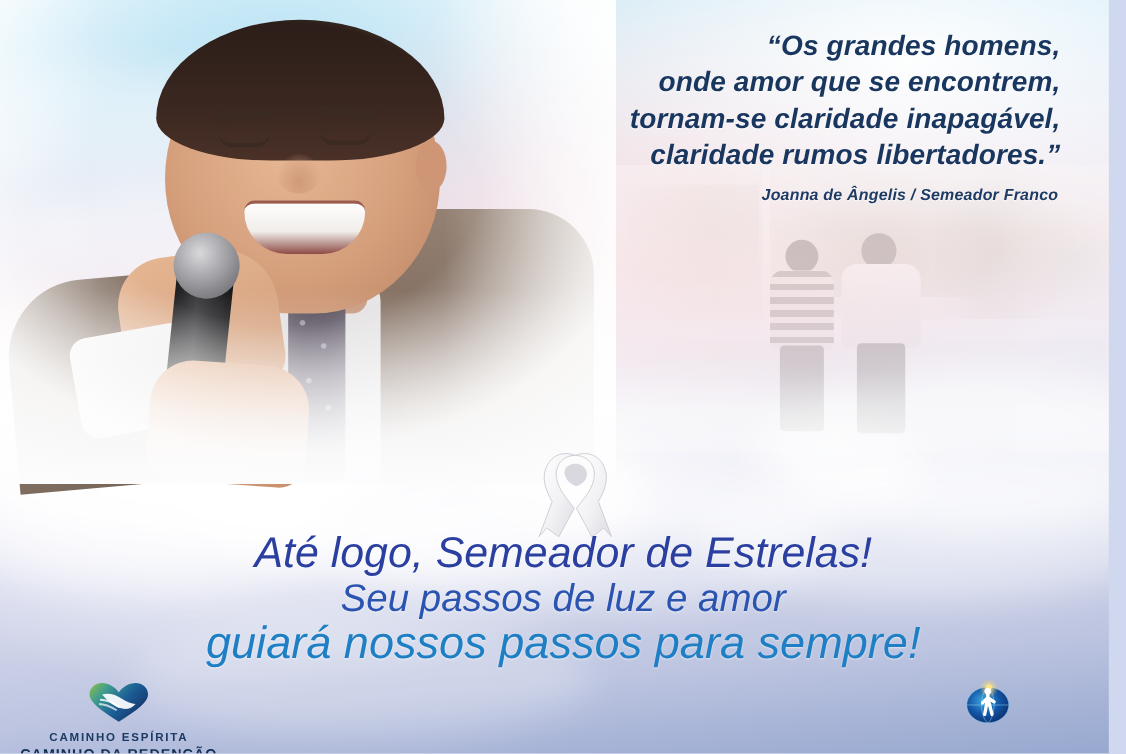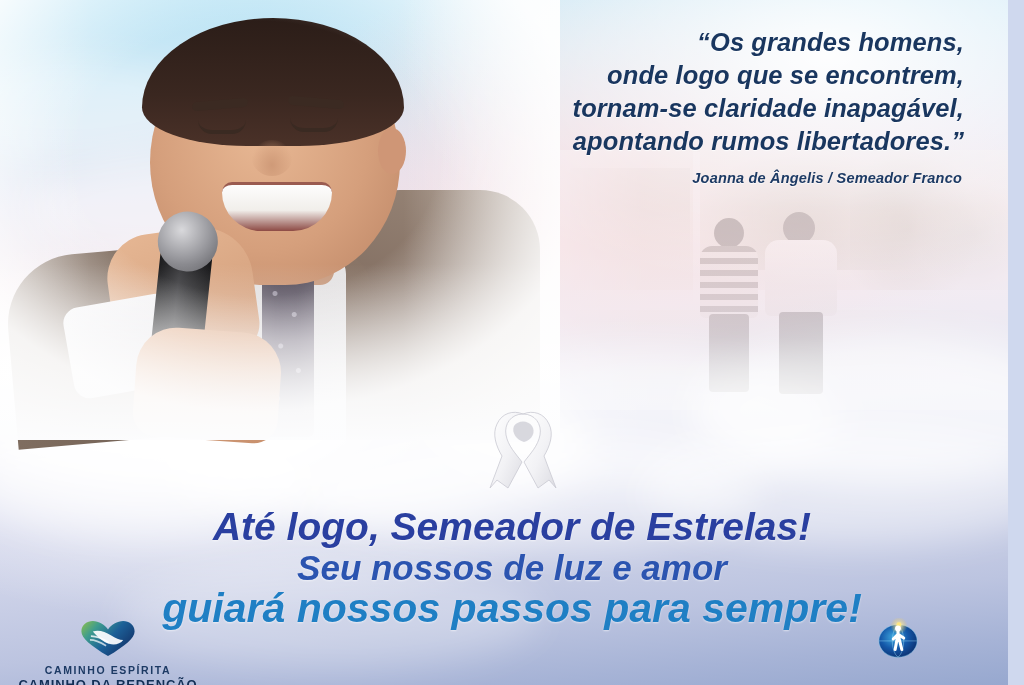--- a/index.html
+++ b/index.html
@@ -140,21 +140,21 @@
     position:absolute;right:46px;top:170px;width:560px;text-align:right;
     color:#1d3a64;font-style:italic;font-weight:bold;font-size:14.5px;letter-spacing:.2px;
     text-shadow:0 1px 1px rgba(255,255,255,.8);
   }
 
   
   .ribbon{position:absolute;left:484px;top:408px;width:78px;height:82px;}
 
   
   .headline{position:absolute;left:0;top:482px;width:1024px;text-align:center;
-    font-style:italic;font-weight:bold;margin-top:24px;}
+    font-style:italic;font-weight:normal;}
   .hl{display:block;white-space:nowrap;}
   .hl1{font-size:39px;line-height:42px;color:#2a3fa0;
        text-shadow:0 1px 2px rgba(255,255,255,.55);}
   .hl2{font-size:35px;line-height:40px;color:#2b54b0;
        text-shadow:0 1px 2px rgba(255,255,255,.55);}
   .hl3{font-size:41px;line-height:40px;color:#1f7fc4;
        text-shadow:0 1px 2px rgba(255,255,255,.55);}
 
   
   .logo-left{position:absolute;left:8px;top:620px;width:200px;text-align:center;}
@@ -224,23 +224,23 @@
     <div class="pt-cuff"></div>
     <div class="pt-mic">
         <div class="pt-micHead"></div>
       </div>
     <div class="pt-hand2"></div>
     <div class="pt-fade"></div>
   </div>
 
   <div class="quote">
     <span class="qline">“Os grandes homens,</span>
-    <span class="qline">onde logo que se encontrem,</span>
+    <span class="qline">onde amor que se encontrem,</span>
     <span class="qline">tornam-se claridade inapagável,</span>
-    <span class="qline">apontando rumos libertadores.”</span>
+    <span class="qline">claridade rumos libertadores.”</span>
   </div>
   <div class="attribution">Joanna de Ângelis / Semeador Franco</div>
 
   <div class="ribbon">
     <svg viewBox="0 0 78 82" width="78" height="82">
       <defs>
         <linearGradient id="rg" x1="0" y1="0" x2="1" y2="1">
           <stop offset="0%" stop-color="#ffffff"></stop>
           <stop offset="55%" stop-color="#f2f2f5"></stop>
           <stop offset="100%" stop-color="#dcdce2"></stop>
@@ -249,21 +249,21 @@
       <path d="M39 6 C27 6 20 16 22 27 C24 38 32 46 38 54 L24 80 L13 72 L6 80 L18 48
                C12 38 8 26 13 16 C18 5 29 2 39 6 Z" fill="url(#rg)" stroke="#c9c9d2" stroke-width="0.8"></path>
       <path d="M39 6 C51 6 58 16 56 27 C54 38 46 46 40 54 L54 80 L65 72 L72 80 L60 48
                C66 38 70 26 65 16 C60 5 49 2 39 6 Z" fill="url(#rg)" stroke="#c9c9d2" stroke-width="0.8"></path>
       <path d="M30 18 C34 12 44 12 48 18 C52 24 48 32 40 34 C33 32 27 25 30 18 Z" fill="#b9b9c4" opacity=".55"></path>
     </svg>
   </div>
 
   <div class="headline">
     <span class="hl hl1">Até logo, Semeador de Estrelas!</span>
-    <span class="hl hl2">Seu nossos de luz e amor</span>
+    <span class="hl hl2">Seu passos de luz e amor</span>
     <span class="hl hl3">guiará nossos passos para sempre!</span>
   </div>
 
   <div class="logo-left">
     <span class="logo-mark">
       <svg viewBox="0 0 60 40" width="58" height="38">
         <defs>
           <linearGradient id="hg" x1="0" y1="0" x2="1" y2="0.6">
             <stop offset="0%" stop-color="#8fc04a"></stop>
             <stop offset="28%" stop-color="#3e9c8e"></stop>

